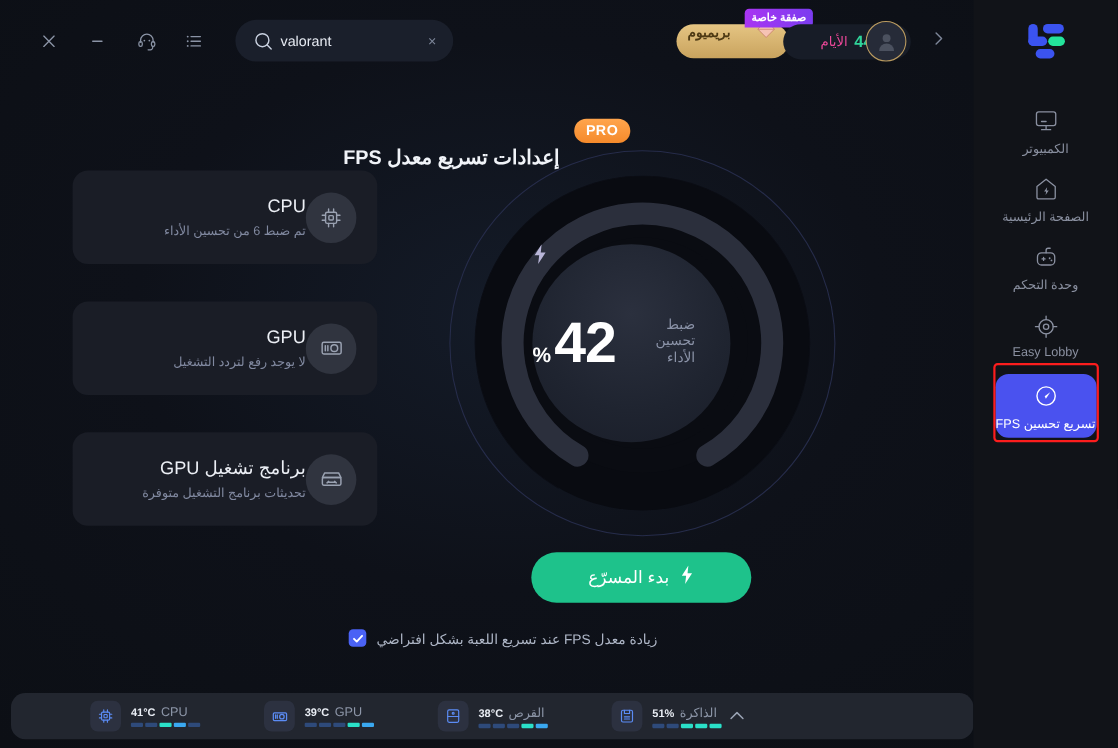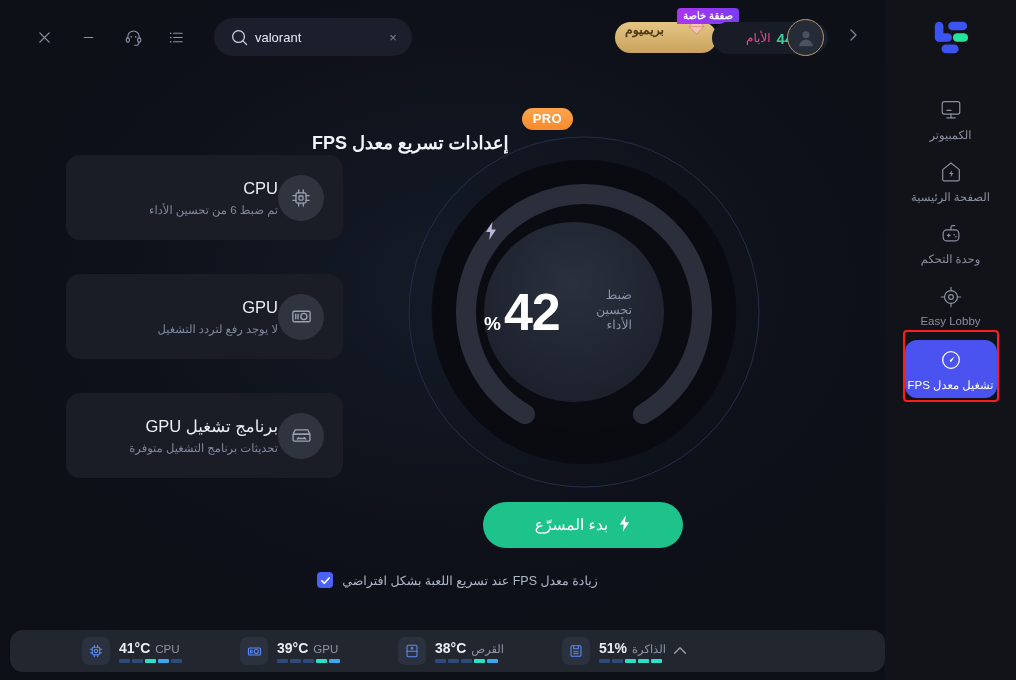--- a/index.html
+++ b/index.html
@@ -207,21 +207,21 @@
   }
   .stat-icon {
     width: 28px; height: 28px; border-radius: 7px;
     background: #2c3140;
     display: flex; align-items: center; justify-content: center;
     color: #5b8cf5; flex: none;
   }
   .stat-body { display: flex; flex-direction: column; align-items: flex-end; gap: 3px; }
   .stat-line { display: flex; align-items: baseline; gap: 5px; direction: rtl; }
   .stat-name { color: #8d96a8; font-size: 11.5px; }
-  .stat-val  { color: #e9edf4; font-size: 14px; font-weight: 700; direction: ltr; }
+  .stat-val  { color: #e9edf4; font-size: 10px; font-weight: 700; direction: ltr; }
   .bars { display: flex; gap: 2px; direction: ltr; }
   .bar { width: 11px; height: 4px; border-radius: 1px; background: #2e4a7a; }
   .bar.on { background: #2ae0c8; }
   .bar.on2 { background: #3aa8f0; }
   #collapse-btn {
     margin-right: auto; color: #9aa3b4; cursor: pointer;
     display: flex; align-items: center; justify-content: center;
     width: 28px; height: 28px;
   }
 
@@ -604,19 +604,19 @@
         <span class="nav-label">Easy Lobby</span>
       </div>
 
       <div class="nav-item" id="nav-item-fps">
         <span class="nav-icon">
           <svg width="24" height="24" viewBox="0 0 26 26" fill="none" stroke="#ffffff" stroke-width="1.4" stroke-linecap="round" stroke-linejoin="round">
             <circle cx="13" cy="13" r="9"></circle>
             <path d="M17 9.3 L11.6 13.2 L12.8 15.6 Z" fill="#ffffff" stroke="none"></path>
           </svg>
         </span>
-        <span class="nav-label">تشغيل معدل FPS</span>
+        <span class="nav-label">تسريع تحسين FPS</span>
       </div>
     </div>
   </div>
 
   <div id="fps-highlight"></div>
 </div>
 
 </body></html>

